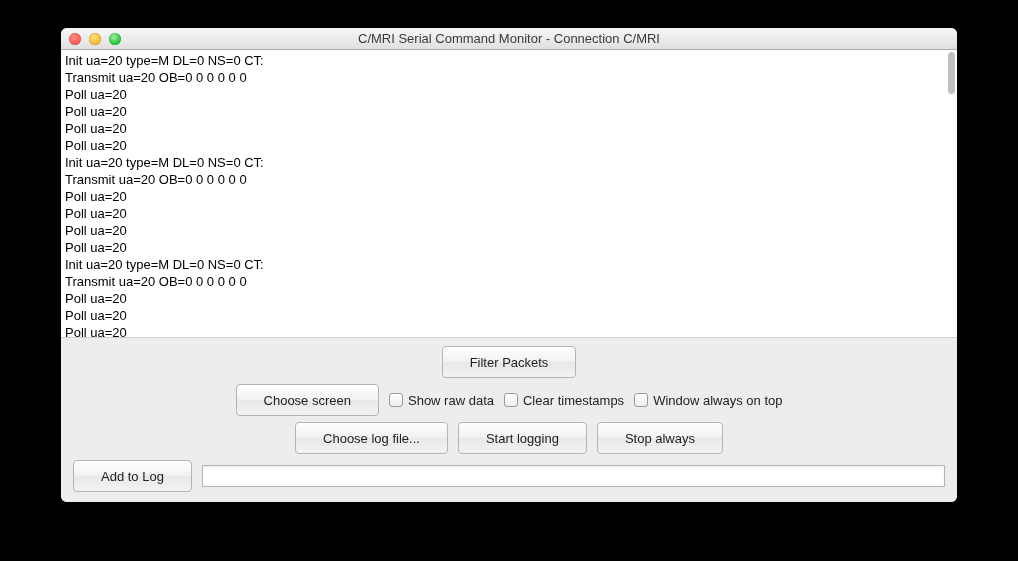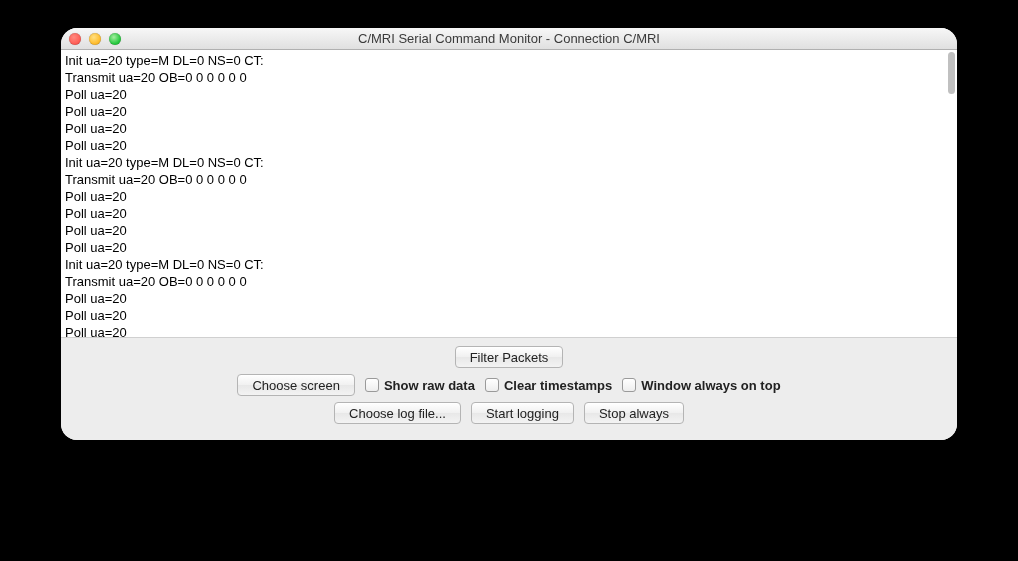--- a/index.html
+++ b/index.html
@@ -10,21 +10,21 @@
       font-family: "Lucida Grande", "Helvetica Neue", Arial, sans-serif;
       font-size: 13px;
       display: flex;
       align-items: flex-start;
       justify-content: center;
       padding-top: 28px;
     }
     .window {
       width: 896px;
       background: #ededed;
-      border-radius: 16px;
+      border-radius: 6px;
       box-shadow: 0 10px 40px rgba(0,0,0,0.5);
       overflow: hidden;
     }
     .titlebar {
       height: 22px;
       background: linear-gradient(to bottom, #f7f7f7, #e0e0e0);
       border-bottom: 1px solid #b0b0b0;
       display: flex;
       align-items: center;
       position: relative;
@@ -74,40 +74,39 @@
       display: flex;
       align-items: center;
       justify-content: center;
       gap: 10px;
       margin-bottom: 6px;
     }
     .btn {
       background: linear-gradient(to bottom, #ffffff, #f1f1f1 48%, #e8e8e8 52%, #f3f3f3);
       border: 1px solid #b4b4b4;
       border-radius: 4px;
-      padding: 2px 14px;
+      padding: 2px 27px;
       font-size: 13px;
       color: #222;
       cursor: pointer;
       box-shadow: 0 1px 0 rgba(255,255,255,0.6) inset;
-      height: 22px;
+      height: 32px;
     }
     .btn.focused {
       outline: none;
       box-shadow: 0 0 0 3px rgba(94,158,255,0.65), 0 1px 0 rgba(255,255,255,0.6) inset;
       border-color: #7aa7e8;
     }
     .chk-wrap {
       display: inline-flex;
       align-items: center;
       gap: 5px;
       font-size: 13px;
       color: #222;
       cursor: pointer;
-      font-weight: bold;
     }
     .chk {
       width: 14px;
       height: 14px;
       border: 1px solid #9a9a9a;
       border-radius: 3px;
       background: linear-gradient(to bottom, #fff, #eee);
       display: inline-block;
     }
     .bottom-row {
@@ -189,14 +188,18 @@
       <label class="chk-wrap">
         <span class="chk"></span>
         <span>Window always on top</span>
       </label>
     </div>
     <div class="row">
       <button class="btn">Choose log file...</button>
       <button class="btn">Start logging</button>
       <button class="btn">Stop always</button>
     </div>
+    <div class="bottom-row">
+      <button class="btn">Add to Log</button>
+      <input class="text-input" type="text" value="" style="">
+    </div>
   </div>
 </div>
 
 </body></html>

